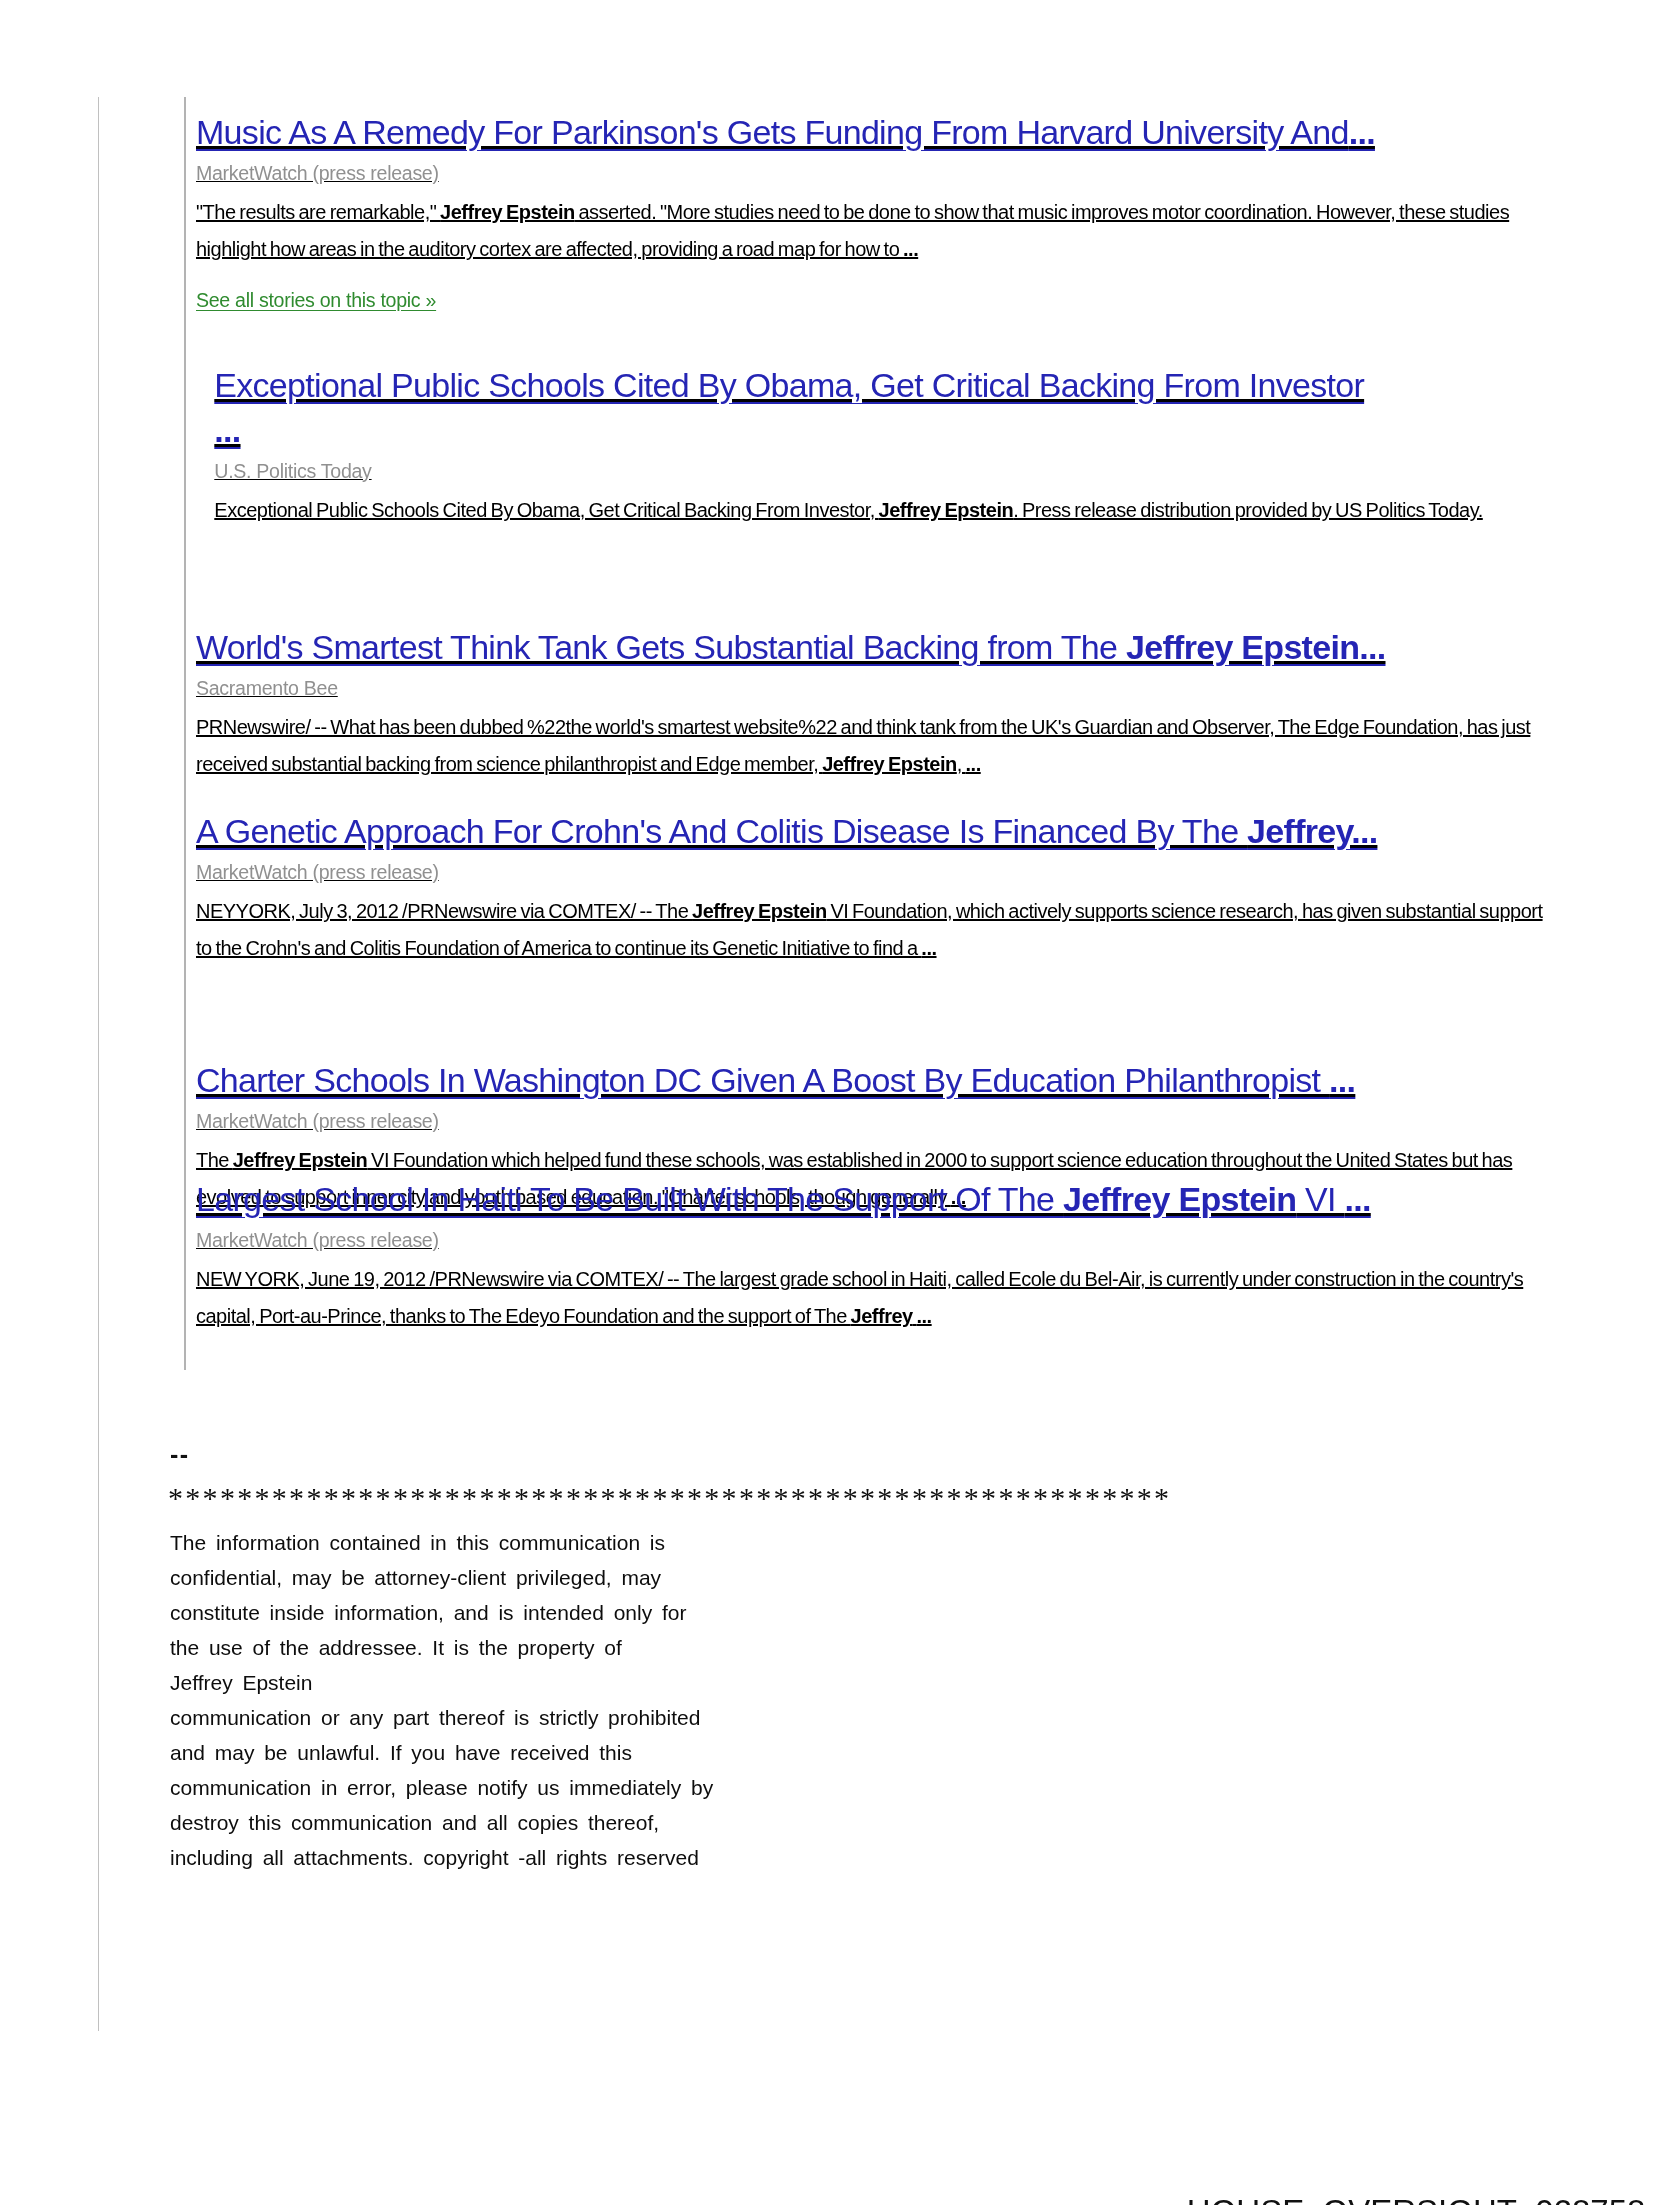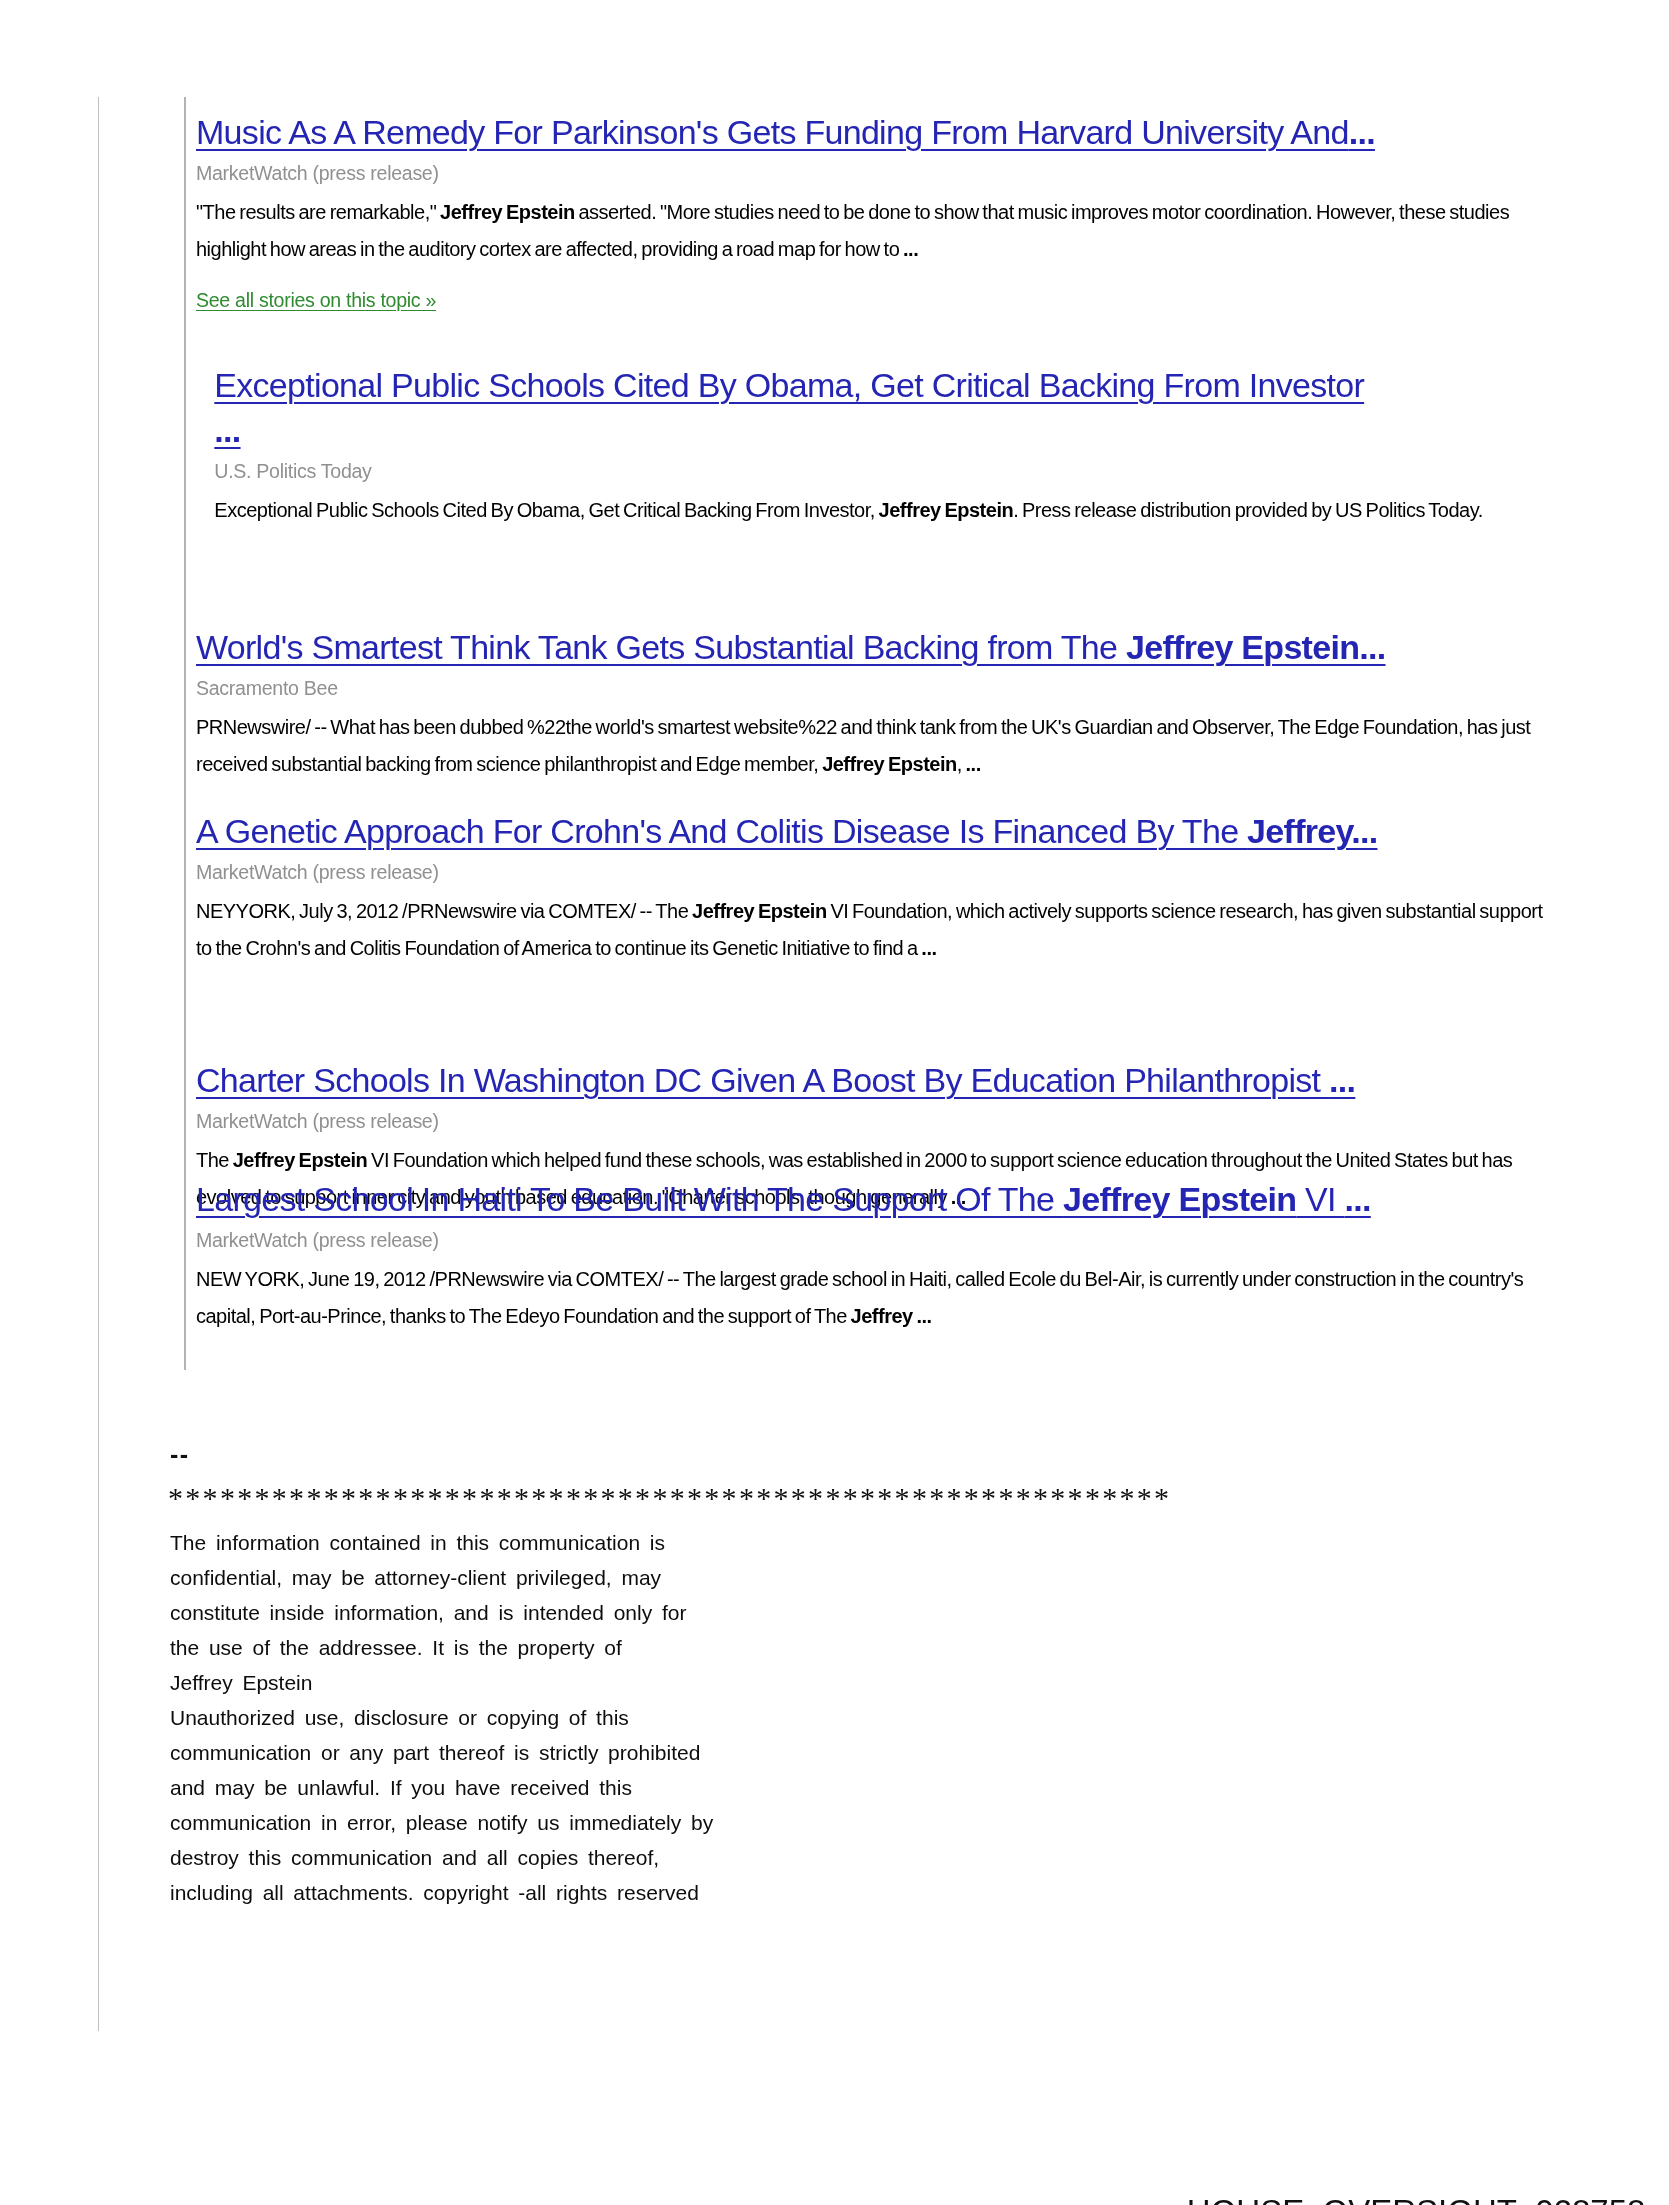--- a/index.html
+++ b/index.html
@@ -16,21 +16,21 @@
     background:#ffffff;
     font-family:"Liberation Sans",sans-serif;
     overflow:hidden;
   }
   .rule{position:absolute;background:#bdbdbd;}
   #rule-left{left:98px;top:97px;width:1.3px;height:1934px;background:#c0c0c0;}
   #rule-quote{left:184px;top:97px;width:2px;height:1273px;background:#b3b3b3;}
 
   #content{position:absolute;left:196px;top:97px;width:1355px;}
 
-  .alert{position:absolute;left:0;width:1355px;}
+  .alert{position:absolute;left:0;width:1355px;text-decoration:underline;}
   .alert-1{top:13px;}
   .alert-2{top:266px;padding-left:18.3px;}
   .alert-3{top:528px;}
   .alert-4{top:712px;}
   .alert-5{top:961px;}
   .alert-6{top:1080px;}
 
   .alert-title{
     display:block;
     font-size:34px;
@@ -139,21 +139,20 @@
     </div>
 
   <div id="dashes">--</div>
   <div id="asterisks">**********************************************************</div>
   <div id="disclaimer">
       <div class="dline">The information contained in this communication is</div>
       <div class="dline">confidential, may be attorney-client privileged, may</div>
       <div class="dline">constitute inside information, and is intended only for</div>
       <div class="dline">the use of the addressee. It is the property of</div>
       <div class="dline">Jeffrey Epstein</div>
-      <div class="dline">Unauthorized use, disclosure or copying of this</div>
       <div class="dline">communication or any part thereof is strictly prohibited</div>
       <div class="dline">and may be unlawful. If you have received this</div>
       <div class="dline">communication in error, please notify us immediately by</div>
       <div class="dline">destroy this communication and all copies thereof,</div>
       <div class="dline">including all attachments. copyright -all rights reserved</div>
     </div>
   <div id="bates">HOUSE_OVERSIGHT_028758</div>
 </div>
 
 

